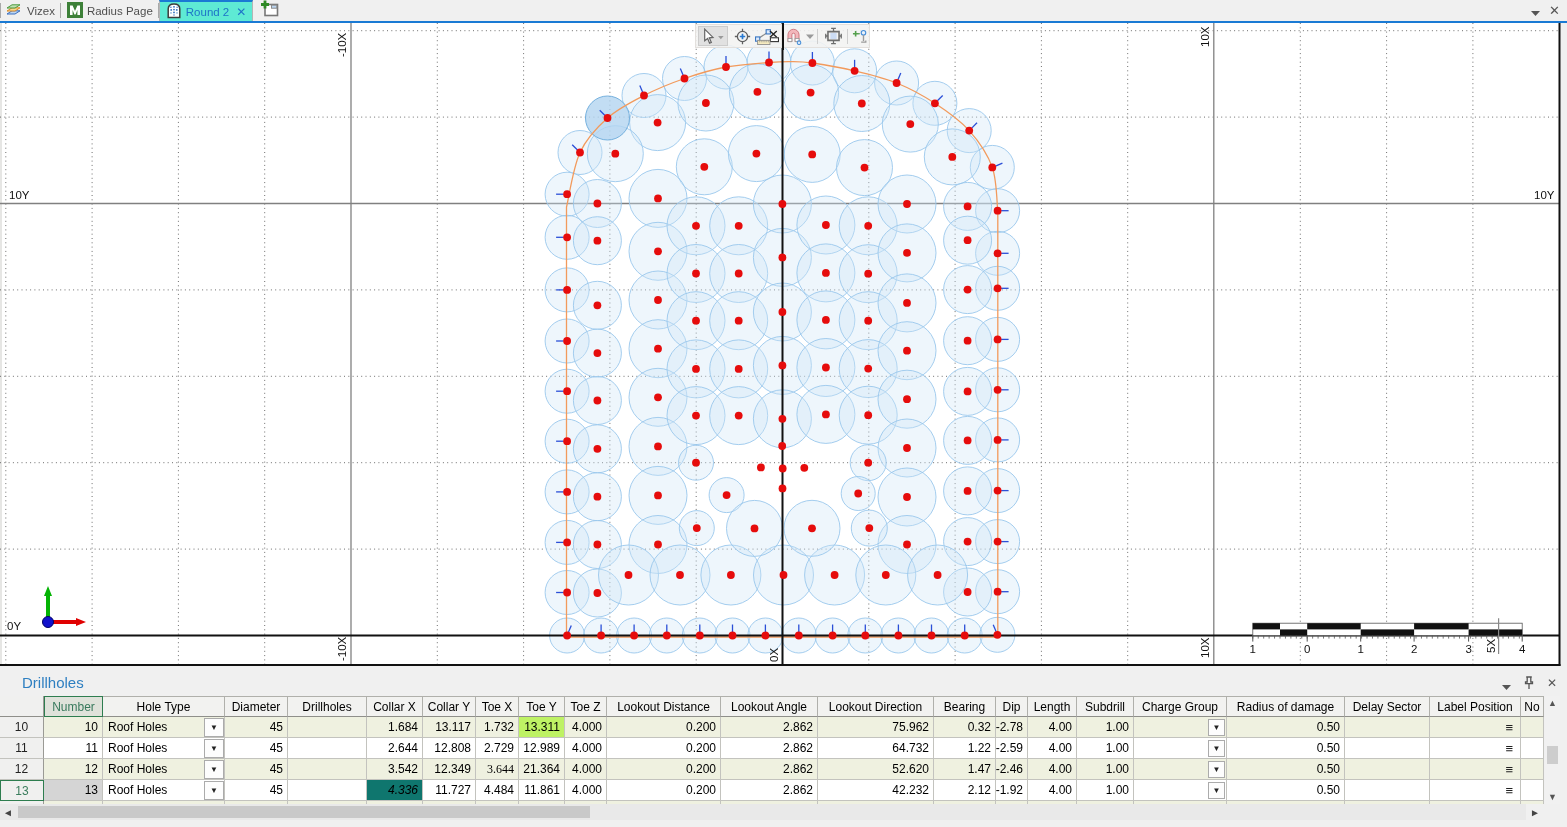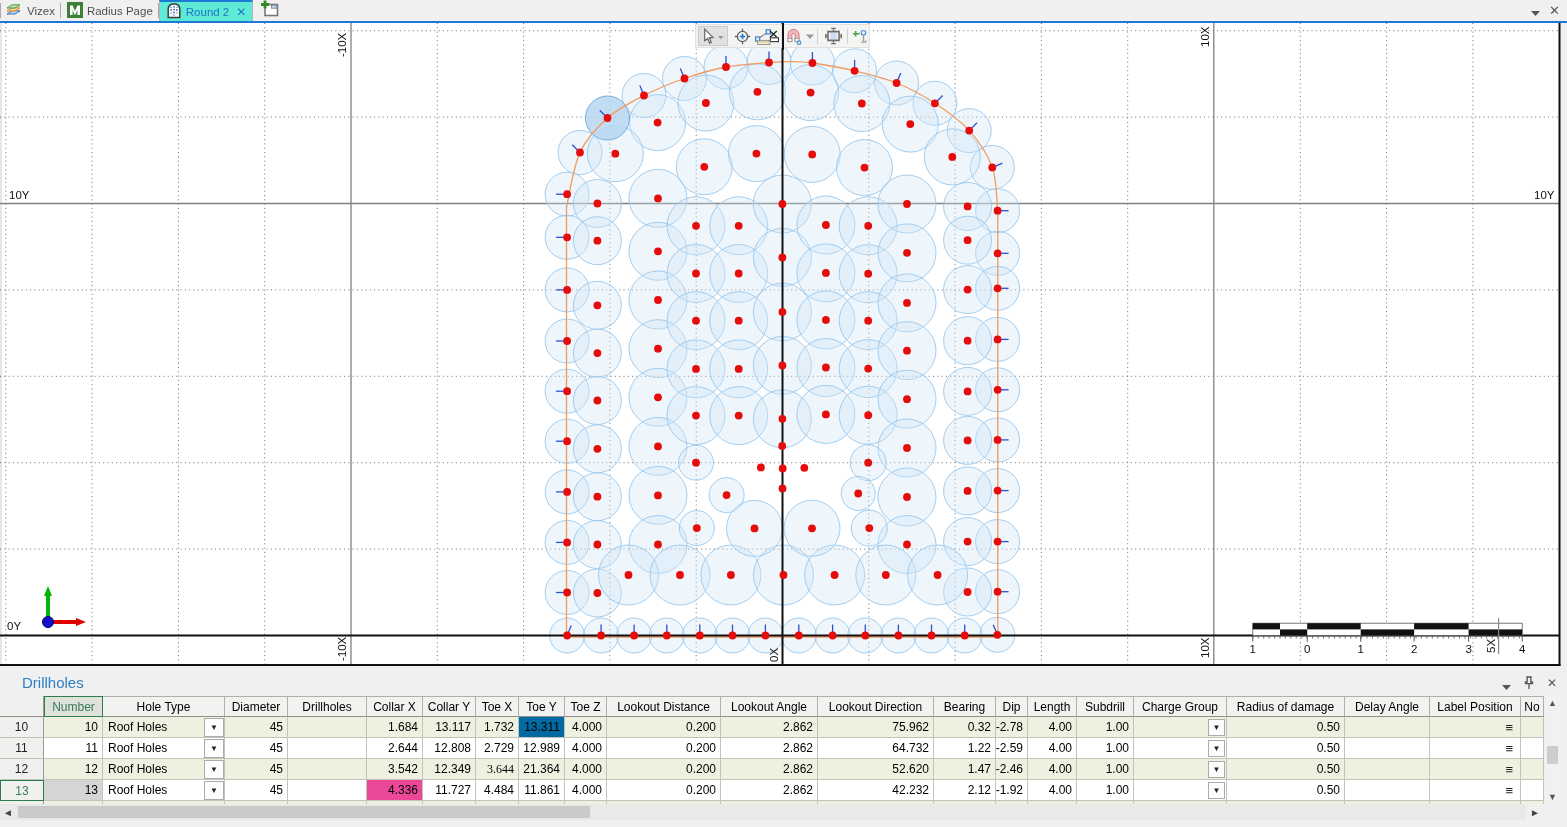--- a/index.html
+++ b/index.html
@@ -632,37 +632,37 @@
         <div class="cell" style="width: 42px;">Toe Z</div>
         <div class="cell" style="width: 114px;">Lookout Distance</div>
         <div class="cell" style="width: 97px;">Lookout Angle</div>
         <div class="cell" style="width: 116px;">Lookout Direction</div>
         <div class="cell" style="width: 62px;">Bearing</div>
         <div class="cell" style="width: 32px;">Dip</div>
         <div class="cell" style="width: 49px;">Length</div>
         <div class="cell" style="width: 57px;">Subdrill</div>
         <div class="cell" style="width: 93px;">Charge Group</div>
         <div class="cell" style="width: 118px;">Radius of damage</div>
-        <div class="cell" style="width: 85px;">Delay Angle</div>
+        <div class="cell" style="width: 85px;">Delay Sector</div>
         <div class="cell" style="width: 91px;">Label Position</div>
         <div class="cell" style="width: 23px;">No</div>
       </div>
       <div class="data-row">
         <div class="cell gutter" style="width: 44px;">10</div>
         <div class="cell al-r" style="width: 59px; background: rgb(239, 241, 224);">10</div>
         <div class="cell al-l" style="width: 122px; background: rgb(239, 241, 224);">
           <span>Roof Holes</span>
           <span class="dd-btn">▼</span>
         </div>
         <div class="cell al-r" style="width: 63px; background: rgb(239, 241, 224);">45</div>
         <div class="cell al-l" style="width: 79px; background: rgb(239, 241, 224);"></div>
         <div class="cell al-r" style="width: 56px; background: rgb(239, 241, 224);">1.684</div>
         <div class="cell al-r" style="width: 53px; background: rgb(239, 241, 224);">13.117</div>
         <div class="cell al-r" style="width: 43px; background: rgb(239, 241, 224);">1.732</div>
-        <div class="cell al-r" style="width: 46px; background: #0369a1;">13.311</div>
+        <div class="cell al-r" style="width: 46px; background: #bef264;">13.311</div>
         <div class="cell al-r" style="width: 42px; background: rgb(239, 241, 224);">4.000</div>
         <div class="cell al-r" style="width: 114px; background: rgb(239, 241, 224);">0.200</div>
         <div class="cell al-r" style="width: 97px; background: rgb(239, 241, 224);">2.862</div>
         <div class="cell al-r" style="width: 116px; background: rgb(239, 241, 224);">75.962</div>
         <div class="cell al-r" style="width: 62px; background: rgb(239, 241, 224);">0.32</div>
         <div class="cell al-r" style="width: 32px; background: rgb(239, 241, 224);">-2.78</div>
         <div class="cell al-r" style="width: 49px; background: rgb(239, 241, 224);">4.00</div>
         <div class="cell al-r" style="width: 57px; background: rgb(239, 241, 224);">1.00</div>
         <div class="cell al-l" style="width: 93px; background: rgb(239, 241, 224);">
           <span></span>
@@ -741,21 +741,21 @@
       </div>
       <div class="data-row">
         <div class="cell gutter sel" style="width: 44px;">13</div>
         <div class="cell al-r" style="width: 59px; background: rgb(213, 213, 213);">13</div>
         <div class="cell al-l" style="width: 122px; background: rgb(255, 255, 255);">
           <span>Roof Holes</span>
           <span class="dd-btn">▼</span>
         </div>
         <div class="cell al-r" style="width: 63px; background: rgb(255, 255, 255);">45</div>
         <div class="cell al-l" style="width: 79px; background: rgb(255, 255, 255);"></div>
-        <div class="cell al-r" style="width: 56px; background: #ec4899;">4.336</div>
+        <div class="cell al-r" style="width: 56px; background: #0f766e; font-style: italic;">4.336</div>
         <div class="cell al-r" style="width: 53px; background: rgb(255, 255, 255);">11.727</div>
         <div class="cell al-r" style="width: 43px; background: rgb(255, 255, 255);">4.484</div>
         <div class="cell al-r" style="width: 46px; background: rgb(255, 255, 255);">11.861</div>
         <div class="cell al-r" style="width: 42px; background: rgb(255, 255, 255);">4.000</div>
         <div class="cell al-r" style="width: 114px; background: rgb(255, 255, 255);">0.200</div>
         <div class="cell al-r" style="width: 97px; background: rgb(255, 255, 255);">2.862</div>
         <div class="cell al-r" style="width: 116px; background: rgb(255, 255, 255);">42.232</div>
         <div class="cell al-r" style="width: 62px; background: rgb(255, 255, 255);">2.12</div>
         <div class="cell al-r" style="width: 32px; background: rgb(255, 255, 255);">-1.92</div>
         <div class="cell al-r" style="width: 49px; background: rgb(255, 255, 255);">4.00</div>

